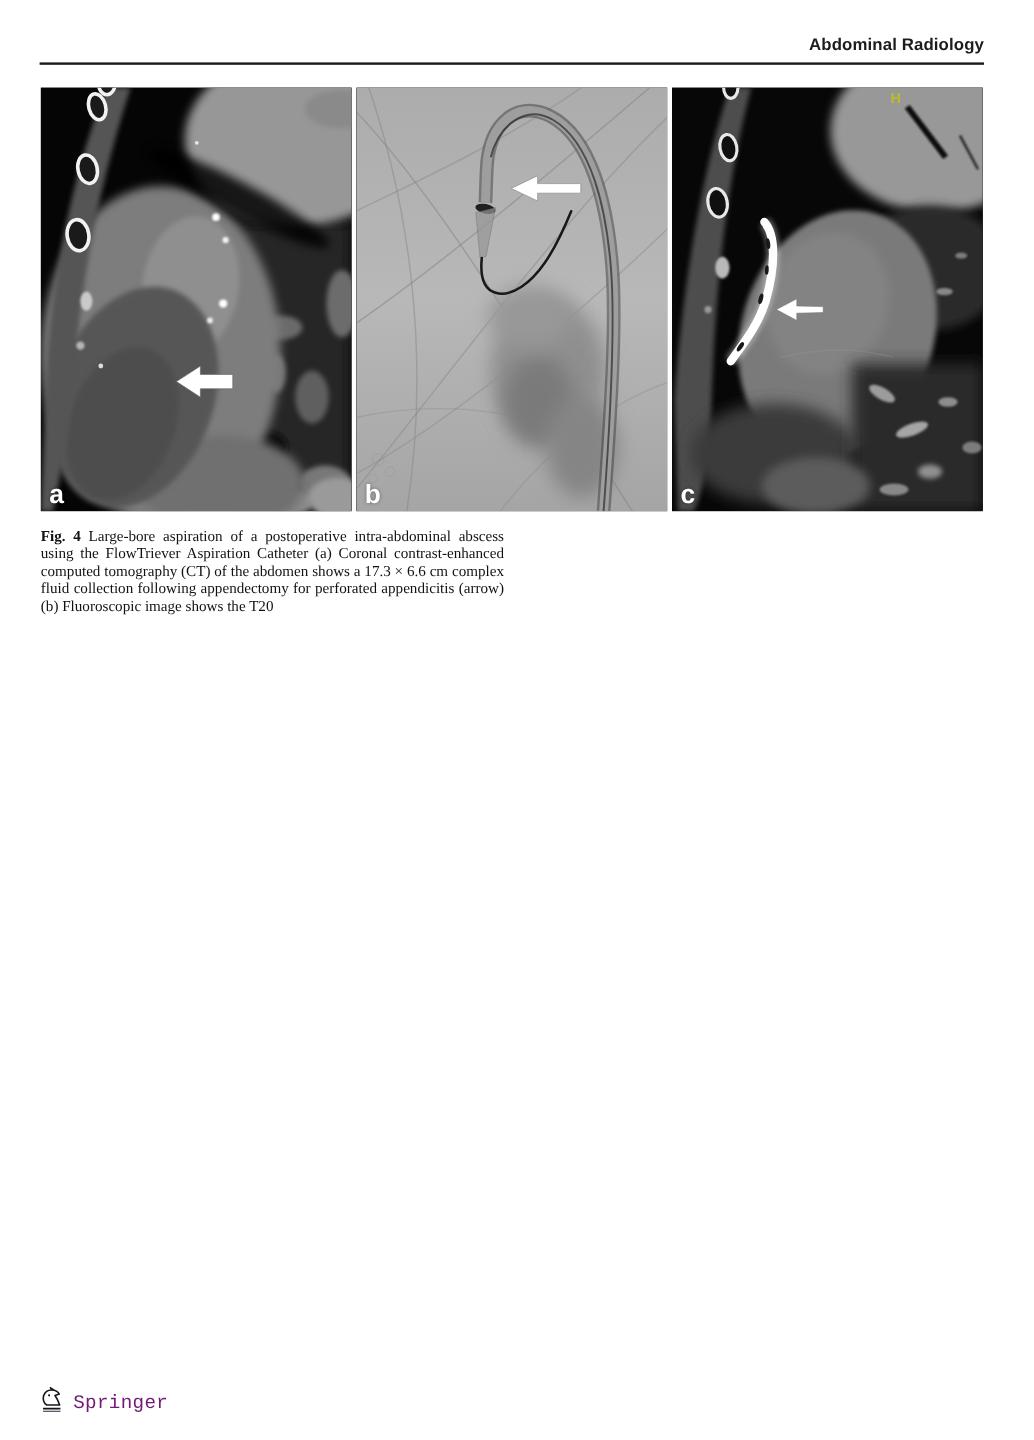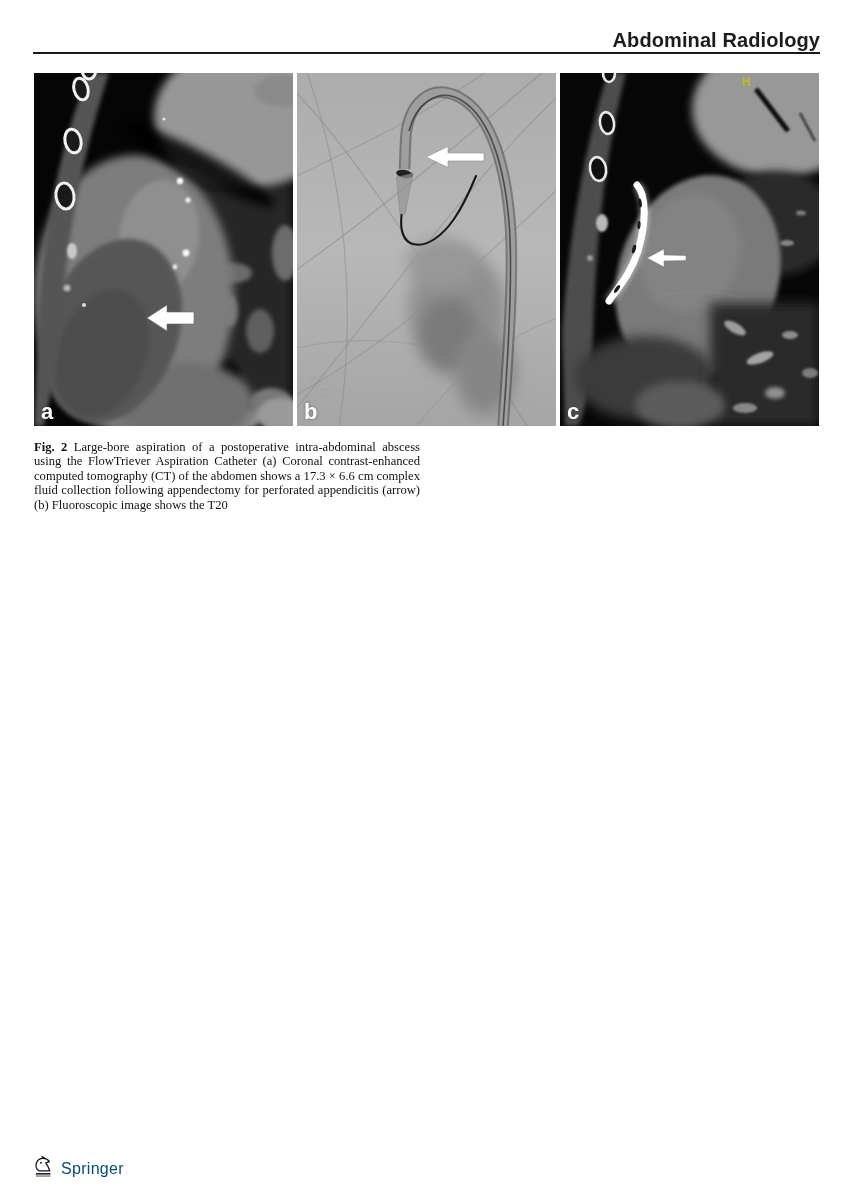--- a/index.html
+++ b/index.html
@@ -1,21 +1,21 @@
 <!DOCTYPE html>
 <html><head>
 <meta charset="utf-8">
 <style>
   html,body{margin:0;padding:0;background:#ffffff;}
   .page{position:relative;width:862px;height:1200px;background:#ffffff;overflow:hidden;
         font-family:"Liberation Serif",serif;color:#111;}
 
   
   .journal-name{position:absolute;top:29px;right:42px;
-        font-family:"Liberation Sans",sans-serif;font-size:20px;font-weight:600;
+        font-family:"Liberation Sans",sans-serif;font-size:14px;font-weight:600;
         color:#1c1c1c;letter-spacing:.1px;}
   .header-rule{position:absolute;top:52px;left:33px;right:42px;height:2px;background:#1a1a1a;}
 
   
   .figure-row{position:absolute;top:73px;left:34px;width:786px;height:353px;
         display:flex;gap:4px;}
   .panel{position:relative;width:259px;height:353px;overflow:hidden;background:#000;}
   .panel svg{display:block;}
   .panel-label{position:absolute;left:7px;bottom:3px;
         font-family:"Liberation Sans",sans-serif;font-weight:700;font-size:22px;
@@ -24,21 +24,21 @@
         font-family:"Liberation Sans",sans-serif;font-weight:700;font-size:12px;
         color:#bcbc2a;line-height:1;}
 
   
   .caption{position:absolute;top:440px;left:34px;width:786px;display:flex;gap:13px;}
   .cap-col{width:386px;margin:0;font-size:12.6px;line-height:14.4px;text-align:justify;}
   .cap-col b{font-weight:700;}
 
   
   .footer{position:absolute;left:33px;top:1155px;display:flex;align-items:center;gap:7px;}
-  .publisher-name{font-family:Liberation Sans, sans-serif;font-size:16px;color:#0c4a6e;letter-spacing:.3px;text-align:right;}
+  .publisher-name{font-family:Liberation Mono, monospace;font-size:16px;color:#701a75;letter-spacing:.3px;text-align:right;}
 </style>
 </head>
 <body>
 
 <div class="page">
 
   <div class="journal-name">Abdominal Radiology</div>
   <div class="header-rule"></div>
 
   <div class="figure-row">
@@ -228,21 +228,21 @@
         <ellipse cx="120" cy="332" rx="45" ry="24" fill="#5c5c5c" filter="url(#cB4)"></ellipse>
 
         <polygon points="87,185 104,176 104,182 126,182.5 126,187.5 104,188 104,194" fill="#ffffff" stroke="#777777" stroke-width="0.5"></polygon>
       </svg>
       <span class="orientation-marker">H</span>
       <span class="panel-label">c</span>
     </div>
   </div>
 
   <div class="caption">
-    <p class="cap-col"><b>Fig. 2</b> <span>Large-bore aspiration of a postoperative intra-abdominal abscess using the FlowTriever Aspiration Catheter (a) Coronal contrast-enhanced computed tomography (CT) of the abdomen shows a 17.3 × 6.6 cm complex fluid collection following appendectomy for perforated appendicitis (arrow) (b) Fluoroscopic image shows the T20</span></p>
+    <p class="cap-col"><b>Fig. 4</b> <span>Large-bore aspiration of a postoperative intra-abdominal abscess using the FlowTriever Aspiration Catheter (a) Coronal contrast-enhanced computed tomography (CT) of the abdomen shows a 17.3 × 6.6 cm complex fluid collection following appendectomy for perforated appendicitis (arrow) (b) Fluoroscopic image shows the T20</span></p>
   </div>
 
   <div class="footer">
     <span>
       <svg width="21" height="23" viewBox="0 0 22 24">
         <path d="M6.2 16.5 C3.6 15 2.5 11.5 3.5 8.5 C4.6 5.4 7.6 3.4 10.8 3.5 C13.5 3.6 15.9 4.9 17.2 7 L13.4 8.3 C14.8 10.2 16.5 13.4 17.5 16.5 Z" fill="none" stroke="#14141c" stroke-width="1.4" stroke-linejoin="round"></path>
         <path d="M10.6 3.7 L9.3 1.4 L12.4 3.3" fill="none" stroke="#14141c" stroke-width="1.1" stroke-linejoin="round"></path>
         <circle cx="8.3" cy="8.1" r="0.95" fill="#14141c"></circle>
         <path d="M3 19.7 L18.2 19.7" stroke="#14141c" stroke-width="1.6"></path>
         <path d="M3 22 L18.2 22" stroke="#14141c" stroke-width="0.8"></path>

